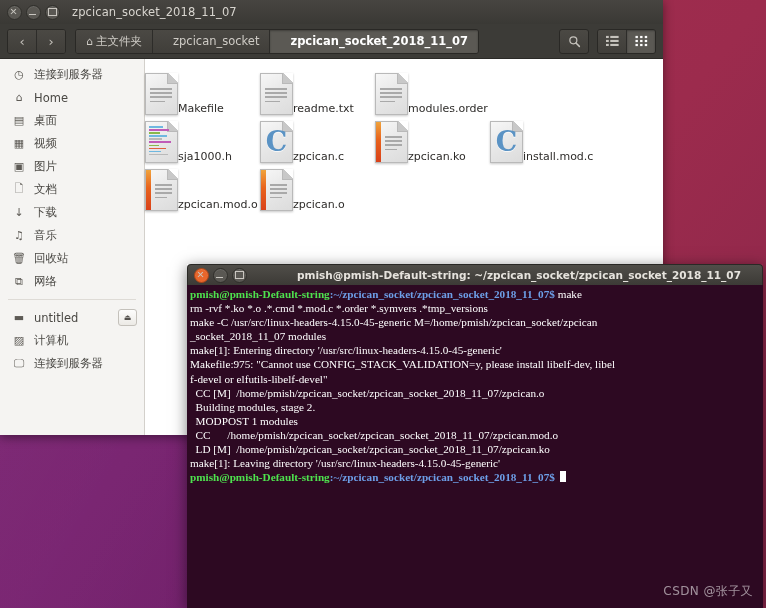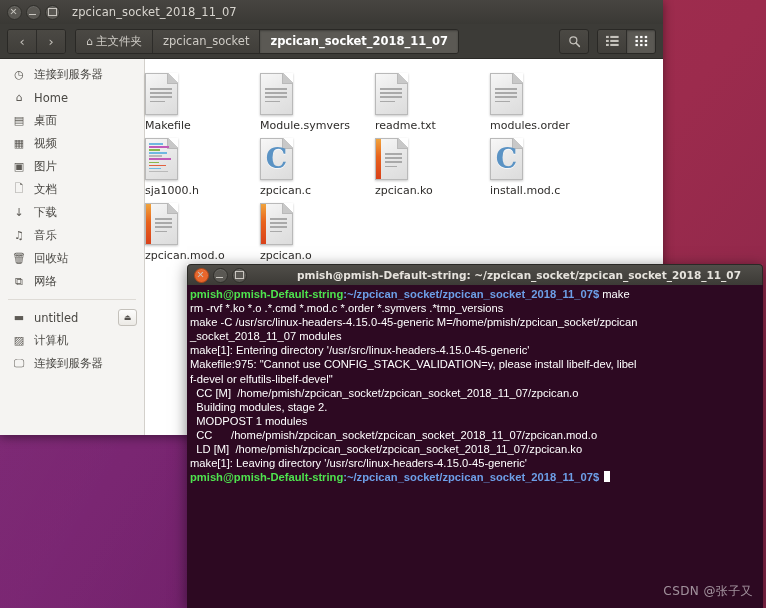--- a/index.html
+++ b/index.html
@@ -130,21 +130,21 @@
     height: 23px;
   }
   .crumb {
     display: flex; align-items: center;
     padding: 0 10px;
     color: #cecbc5;
     font-size: 11.5px;
     background: linear-gradient(to bottom, #4b4944, #403e3a);
     white-space: nowrap;
   }
-  .crumb + .crumb { border-left: 1px solid #2d2c29; }
+  .crumb + .crumb { border-left: 1px solid #2d2c29; padding-left: 20px; }
   .crumb.active {
     background: #5b5954;
     color: #ffffff;
     font-weight: bold;
     box-shadow: inset 0 1px 2px rgba(0,0,0,0.30);
   }
   .crumb .home-ico { margin-right: 3px; font-size: 11px; }
 
   .tb-right {
     margin-left: auto;
@@ -237,22 +237,22 @@
     padding: 8px 0 0 0;
     position: relative;
   }
   .file-row {
     display: flex;
   }
   .file-cell {
     width: 115px;
     padding-top: 6px;
     display: flex;
-    flex-direction: column;
-    align-items: flex-start;
+    flex-direction: row;
+    align-items: flex-end;
   }
   .file-label {
     margin-top: 4px;
     font-size: 11px;
     color: #2e2c2a;
     text-align: center;
     line-height: 13px;
     white-space: nowrap;
   }
 
@@ -344,21 +344,21 @@
     color: #e6e3dd;
     font-size: 10.5px;
     font-weight: bold;
     margin-left: 10px;
     white-space: nowrap;
   }
   .term-body {
     height: 323px;
     background: #2d0922;
     color: #ffffff;
-    font-family: Liberation Sans, sans-serif;
+    font-family: Liberation Serif, serif;
     font-size: 11.2px;
     line-height: 14.1px;
     padding: 2px 0 9px 3px;
     box-sizing: border-box;
     white-space: pre;
     overflow: hidden;
   }
   .t-user { color: #4ee24e; font-weight: bold; }
   .t-path { color: #6d9fe8; font-weight: bold; }
   .t-plain { color: #ffffff; }
@@ -533,33 +533,20 @@
           <div class="doc">
             <div class="page"></div>
               <div class="fold"></div>
             <div class="lines">
                 <i></i>
                 <i></i>
                 <i></i>
                 <i></i>
               </div>
           </div>
-          <div class="file-label">Module.symvers</div>
-        </div>
-        <div class="file-cell">
-          <div class="doc">
-            <div class="page"></div>
-              <div class="fold"></div>
-            <div class="lines">
-                <i></i>
-                <i></i>
-                <i></i>
-                <i></i>
-              </div>
-          </div>
           <div class="file-label">readme.txt</div>
         </div>
         <div class="file-cell">
           <div class="doc">
             <div class="page"></div>
               <div class="fold"></div>
             <div class="lines">
                 <i></i>
                 <i></i>
                 <i></i>

